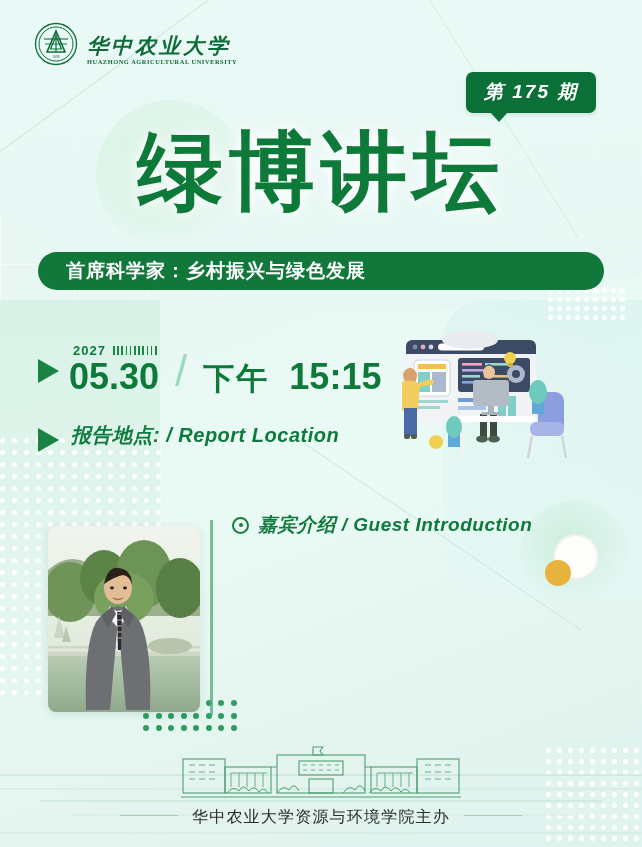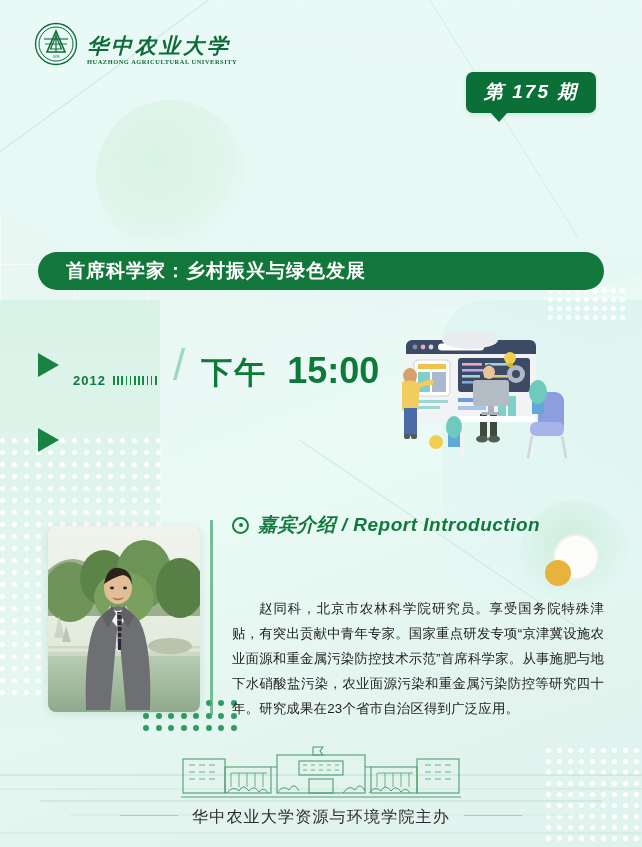--- a/index.html
+++ b/index.html
@@ -676,45 +676,48 @@
       </svg>
     </span>
     <span class="logo-text">
       <span class="logo-cn">华中农业大学</span>
       <span class="logo-en">HUAZHONG AGRICULTURAL UNIVERSITY</span>
     </span>
   </div>
 
   <div class="badge">第 175 期</div>
 
+  <div class="title">绿博讲坛</div>
 
   <div class="subject-bar">
     <span class="subject-text">首席科学家：乡村振兴与绿色发展</span>
   </div>
 
   <div class="date-row">
     <span class="tri date-tri"></span>
     <span class="dt-block">
       <span class="dt-top">
-        <span>2012</span>
+        <span>2027</span>
         <span class="hatch"></span>
       </span>
+      <span class="dt-main">05.30</span>
     </span>
     <span class="slash">/</span>
     <span class="dt-block">
       <span class="dt-main">
         <span class="dt-cn">下午</span>
-        &nbsp;<span>15:00</span>
+        &nbsp;<span>15:15</span>
       </span>
     </span>
   </div>
 
   <div class="loc-row">
     <span class="tri loc-tri"></span>
     <span>
+      <span class="loc-head">报告地点: / Report Location</span>
     </span>
   </div>
 
   <div class="illus">
     <svg viewBox="0 0 220 170" width="220" height="170">
 
       <rect x="26" y="10" width="130" height="82" rx="6" fill="#f2f3f5"></rect>
       <rect x="26" y="10" width="130" height="14" rx="6" fill="#3c4a66"></rect>
       <rect x="26" y="18" width="130" height="6" fill="#3c4a66"></rect>
       <circle cx="35" cy="17" r="2.4" fill="#7e8bb0"></circle>
@@ -830,25 +833,24 @@
       <path d="M76 80 l10 10 l-6 12 l-8 -14z" fill="#5f6165"></path>
     </svg>
   </div>
   <div class="photo-accent"></div>
 
   <div class="rep-block">
     <div class="rep-line intro-line">
       <span class="bullet">
           <i></i>
         </span>
-      <span class="rep-label">嘉宾介绍 / Report Introduction</span>
+      <span class="rep-label">嘉宾介绍 / Guest Introduction</span>
     </div>
   </div>
 
-  <div class="bio">赵同科，北京市农林科学院研究员。享受国务院特殊津贴，有突出贡献中青年专家。国家重点研发专项“京津冀设施农业面源和重金属污染防控技术示范”首席科学家。从事施肥与地下水硝酸盐污染，农业面源污染和重金属污染防控等研究四十年。研究成果在23个省市自治区得到广泛应用。</div>
 
   <div class="footer">
     <svg class="footer-lines" viewBox="0 0 642 110" width="642" height="110">
       <path d="M0 38 H642" stroke="#bfe0cf" stroke-width="1"></path>
       <path d="M0 52 H642" stroke="#cfe8da" stroke-width="1"></path>
       <path d="M40 64 H602" stroke="#bfe0cf" stroke-width="1"></path>
       <path d="M70 78 H572" stroke="#d4ebdd" stroke-width="1"></path>
       <path d="M0 96 H642" stroke="#cfe8da" stroke-width="1"></path>
     </svg>
     <svg class="footer-building" viewBox="0 0 280 62" width="280" height="62">

